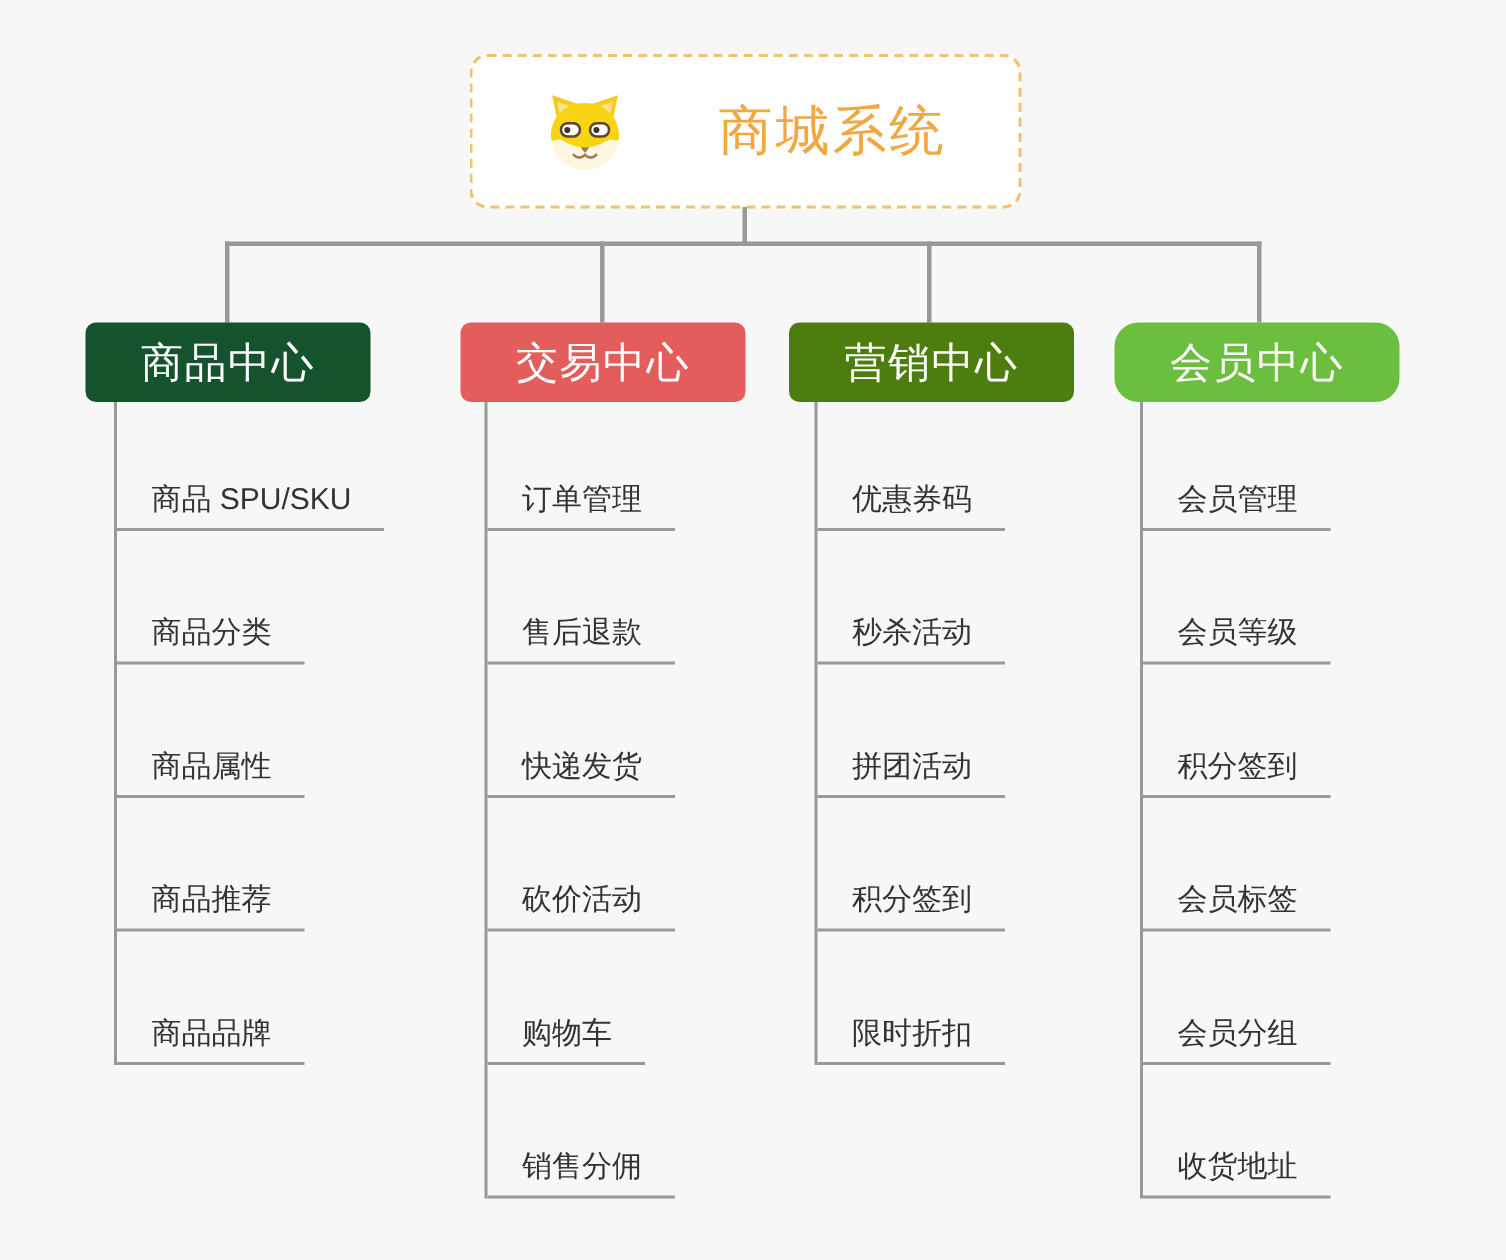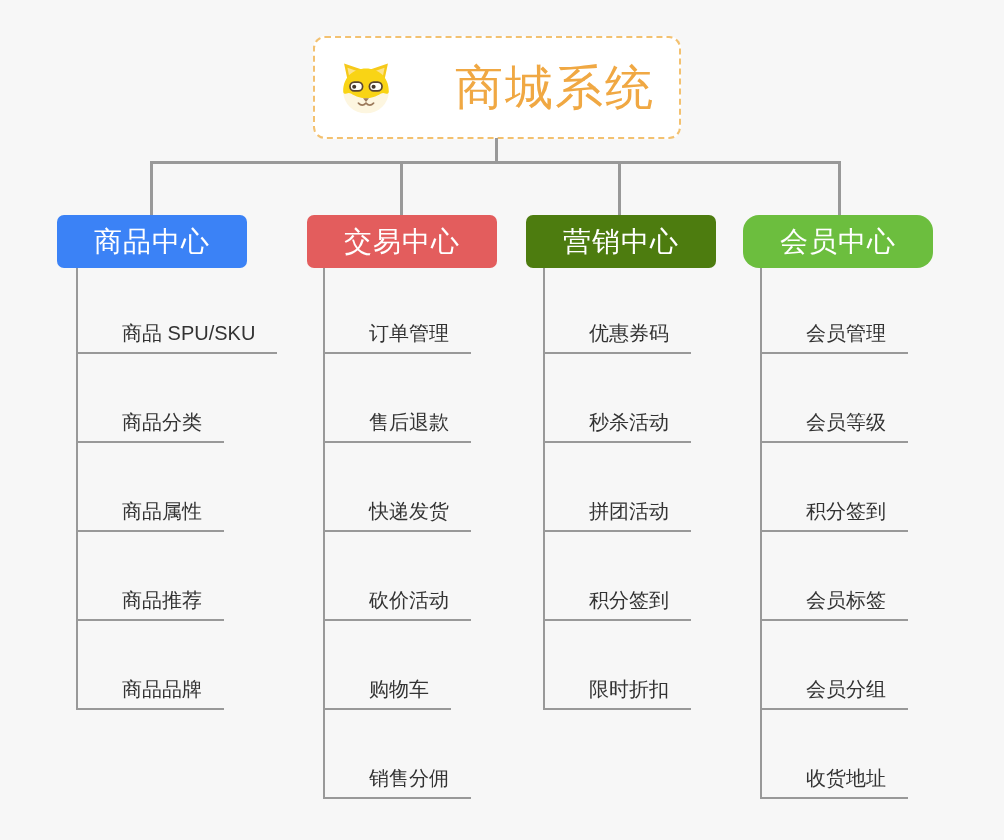--- a/index.html
+++ b/index.html
@@ -20,21 +20,21 @@
     background: #ffffff;
     border: 2px dashed #f3c170;
     border-radius: 12px;
     display: flex;
     align-items: center;
     justify-content: center;
     gap: 14px;
     cursor: pointer;
   }
   .root-title {
-    font-size: 48px;
+    font-size: 36px;
     letter-spacing: 2px;
     color: #f0a843;
     margin-left: 48px;
   }
   .dog-icon { width: 54px; height: 54px; display: block; }
 
   
   .conn { position: absolute; background: #999999; }
   .conn-root-drop { left: 495px; top: 138px; width: 3px; height: 26px; }
   .conn-h        { left: 150px; top: 161px; width: 691px; height: 3px; }
@@ -69,21 +69,21 @@
     border-left: 2px solid #999999;
   }
   .children-0 { left: 76px;  }
   .children-1 { left: 323px; }
   .children-2 { left: 543px; }
   .children-3 { left: 760px; }
   .leaf {
     display: block;
     width: fit-content;
     margin-top: 55px;
-    padding: 0 22px 6px 44px;
+    padding: 0 22px 6px 23px;
     border-bottom: 2px solid #999999;
     font-size: 20px;
     line-height: 26px;
     color: #333333;
     white-space: nowrap;
     cursor: pointer;
   }
   .leaf:first-child { margin-top: 52px; }
 </style>
 </head>
@@ -111,21 +111,21 @@
     <span class="root-title">商城系统</span>
   </div>
 
   <div class="conn conn-root-drop"></div>
   <div class="conn conn-h"></div>
   <div class="conn conn-drop conn-drop-0"></div>
   <div class="conn conn-drop conn-drop-1"></div>
   <div class="conn conn-drop conn-drop-2"></div>
   <div class="conn conn-drop conn-drop-3"></div>
 
-  <div class="branch-node branch-node-0" style="background: #3b82f6;">商品中心</div>
+  <div class="branch-node branch-node-0" style="background: #14532d;">商品中心</div>
   <div class="branch-node branch-node-1" style="background: rgb(227, 93, 93); text-align: center;">交易中心</div>
   <div class="branch-node branch-node-2" style="background: #4d7c0f;">营销中心</div>
   <div class="branch-node branch-node-3" style="background: rgb(108, 190, 62); border-radius: 16px;">会员中心</div>
 
   <div class="children children-0">
     <div class="leaf">商品 SPU/SKU</div>
     <div class="leaf">商品分类</div>
     <div class="leaf">商品属性</div>
     <div class="leaf">商品推荐</div>
     <div class="leaf">商品品牌</div>

